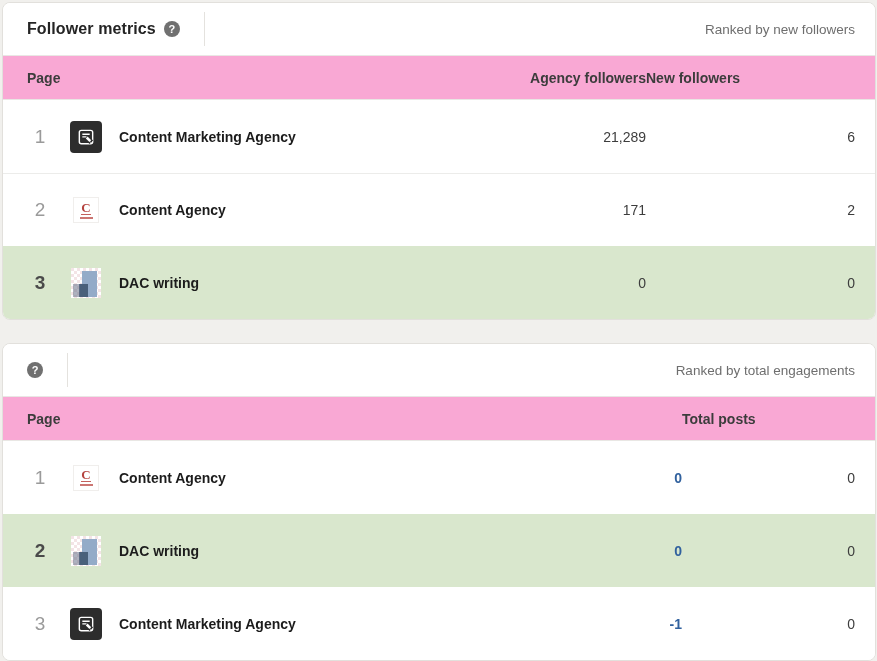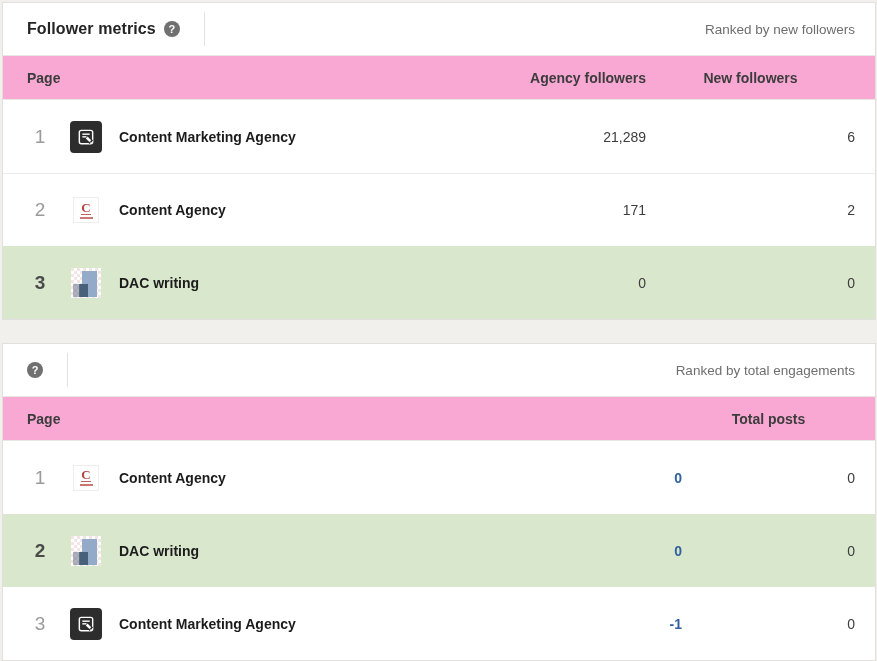--- a/index.html
+++ b/index.html
@@ -8,21 +8,21 @@
     font-family: "Liberation Sans", "DejaVu Sans", sans-serif;
     background: #f1f0ed;
     color: #1f1f1f;
   }
   .page { padding-top: 2px; }
   .card {
     margin-left: 2px;
     width: 874px;
     background: #ffffff;
     border: 1px solid #e2e0dc;
-    border-radius: 0;
+    border-radius: 8px;
     overflow: hidden;
   }
   .card + .card { margin-top: 23px; }
 
   
   .card-head {
     display: flex;
     align-items: center;
     height: 52px;
     padding: 0 20px 0 24px;
@@ -45,21 +45,21 @@
     align-items: center;
     height: 45px;
     padding: 0 20px 0 24px;
     background: #f9a8d4;
     border-top: 1px solid #e9e7e4;
     border-bottom: 1px solid #e9e7e4;
     font-size: 14px; font-weight: 700; color: #3c3c3c;
   }
   .thead .h-page { flex: 1; }
   .thead .h-col2 { width: 170px; text-align: right; }
-  .thead .h-col3 { width: var(--col3, 209px); text-align: center; }
+  .thead .h-col3 { width: var(--col3, 209px); text-align: left; }
 
   .row {
     display: flex;
     align-items: center;
     height: 73px;
     padding: 0 20px 0 24px;
     background: #fff;
   }
   .row + .row { border-top: 1px solid #ececea; }
   .row.highlight { background: #d9e7cd; border-top: none; }

